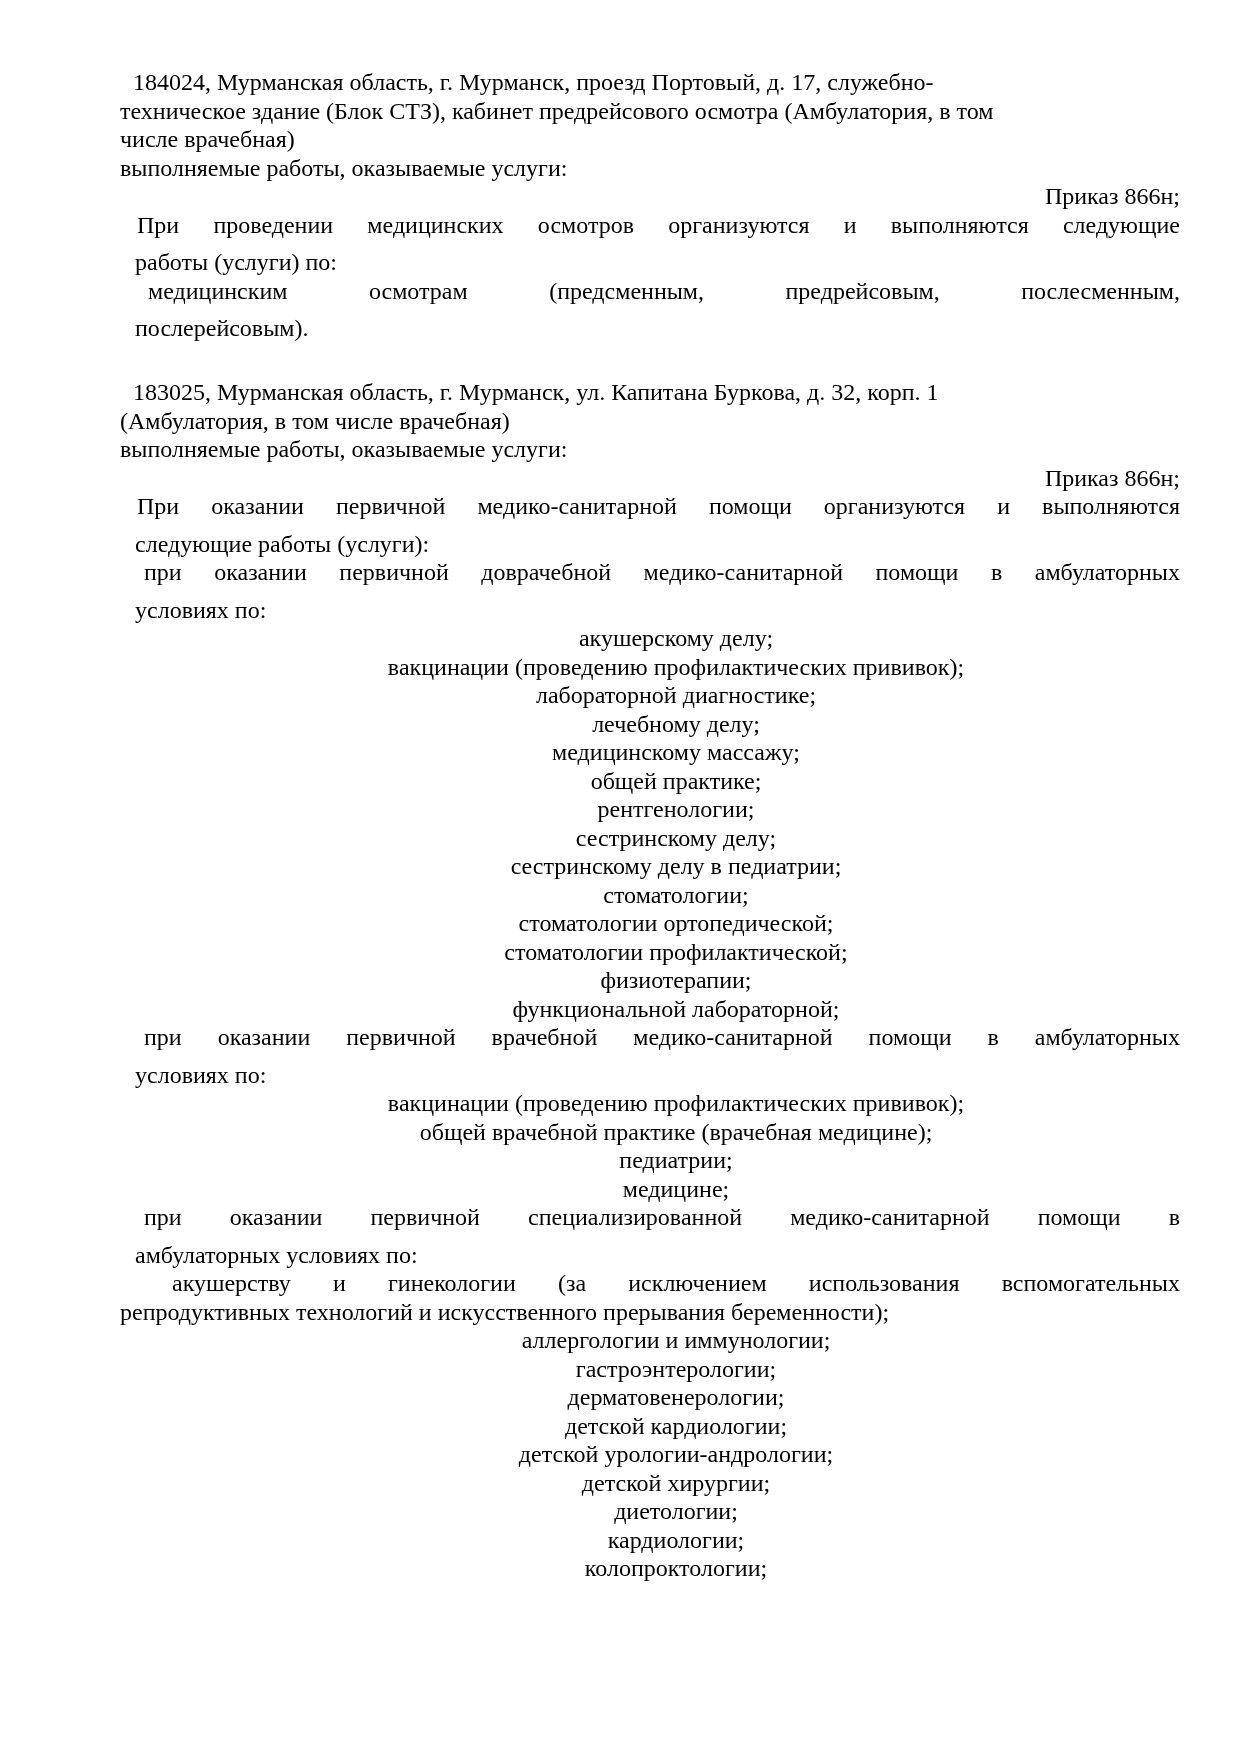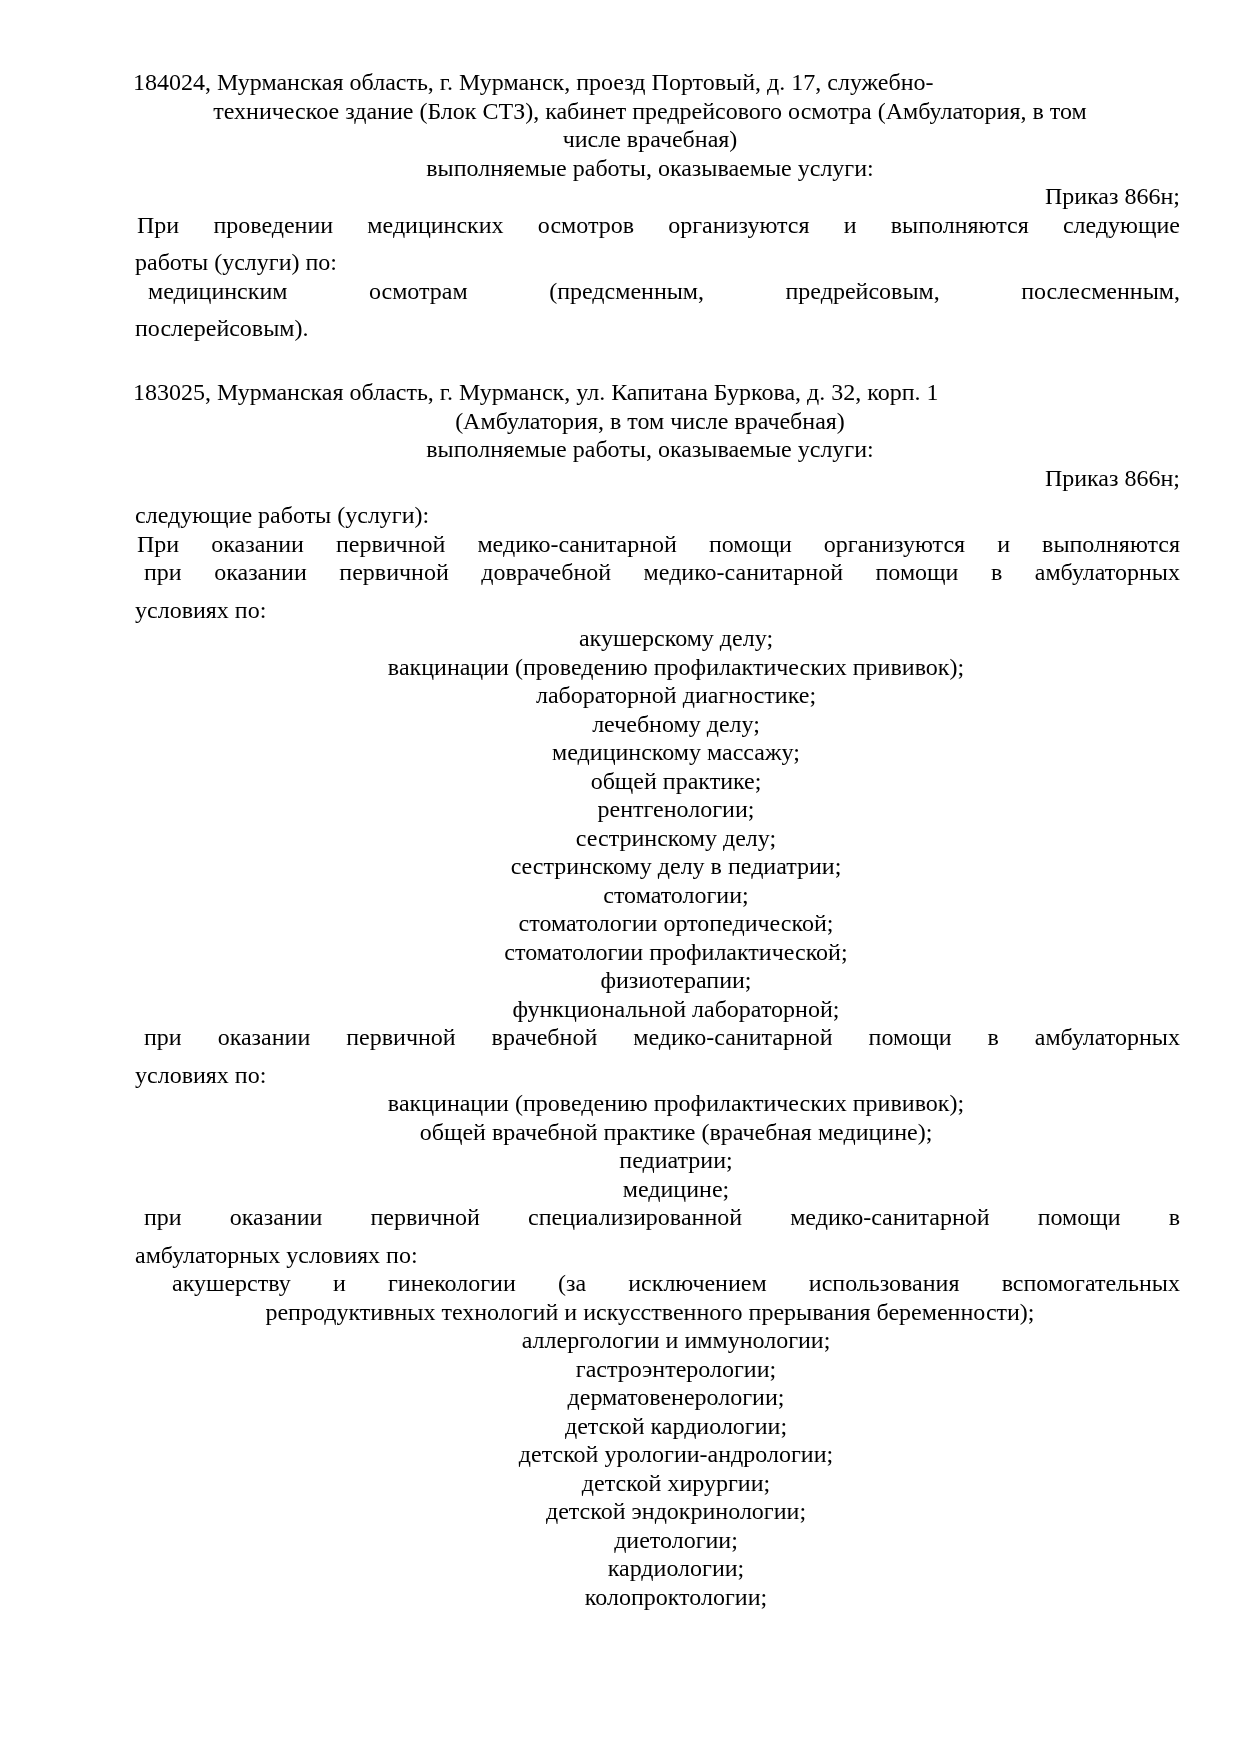--- a/index.html
+++ b/index.html
@@ -27,21 +27,21 @@
     white-space: nowrap;
     overflow: visible;
   }
   
   .line.j {
     white-space: normal;
     text-align: justify;
     text-align-last: justify;
   }
   
-  .s-base       { padding-left: 0; text-align: center; }
+  .s-base       { padding-left: 0; }
   .s-addr-first { padding-left: 13px; }
   .s-l1         { padding-left: 15px; margin-top: 9px; }
   .s-l1-first   { padding-left: 17px; text-align: right; }
   .s-l1b-first  { padding-left: 28px; }
   .s-l2-first   { padding-left: 24px; }
   .s-item       { padding-left: 52px; text-align: center; }
 </style>
 </head>
 <body>
 
@@ -57,22 +57,22 @@
         <div class="line s-l1">работы (услуги) по:</div>
         <div class="line s-l1b-first j">медицинским осмотрам (предсменным, предрейсовым, послесменным,</div>
         <div class="line s-l1">послерейсовым).</div>
       </div>
       <div class="block-gap"></div>
       <div class="doc-block">
         <div class="line s-addr-first">183025, Мурманская область, г. Мурманск, ул. Капитана Буркова, д. 32, корп. 1</div>
         <div class="line s-base">(Амбулатория, в том числе врачебная)</div>
         <div class="line s-base">выполняемые работы, оказываемые услуги:</div>
         <div class="line s-l1-first">Приказ 866н;</div>
+        <div class="line s-l1-first j">При оказании первичной медико-санитарной помощи организуются и выполняются</div>
         <div class="line s-l1">следующие работы (услуги):</div>
-        <div class="line s-l1-first j">При оказании первичной медико-санитарной помощи организуются и выполняются</div>
         <div class="line s-l2-first j">при оказании первичной доврачебной медико-санитарной помощи в амбулаторных</div>
         <div class="line s-l1">условиях по:</div>
         <div class="line s-item">акушерскому делу;</div>
         <div class="line s-item">вакцинации (проведению профилактических прививок);</div>
         <div class="line s-item">лабораторной диагностике;</div>
         <div class="line s-item">лечебному делу;</div>
         <div class="line s-item">медицинскому массажу;</div>
         <div class="line s-item">общей практике;</div>
         <div class="line s-item">рентгенологии;</div>
         <div class="line s-item">сестринскому делу;</div>
@@ -91,19 +91,18 @@
         <div class="line s-l2-first j">при оказании первичной специализированной медико-санитарной помощи в</div>
         <div class="line s-l1">амбулаторных условиях по:</div>
         <div class="line s-item j">акушерству и гинекологии (за исключением использования вспомогательных</div>
         <div class="line s-base">репродуктивных технологий и искусственного прерывания беременности);</div>
         <div class="line s-item">аллергологии и иммунологии;</div>
         <div class="line s-item">гастроэнтерологии;</div>
         <div class="line s-item">дерматовенерологии;</div>
         <div class="line s-item">детской кардиологии;</div>
         <div class="line s-item">детской урологии-андрологии;</div>
         <div class="line s-item">детской хирургии;</div>
-        <div class="line s-item">детской эндокринологии;</div>
         <div class="line s-item">диетологии;</div>
         <div class="line s-item">кардиологии;</div>
         <div class="line s-item">колопроктологии;</div>
       </div>
     </div>
 </div>
 
 </body></html>

